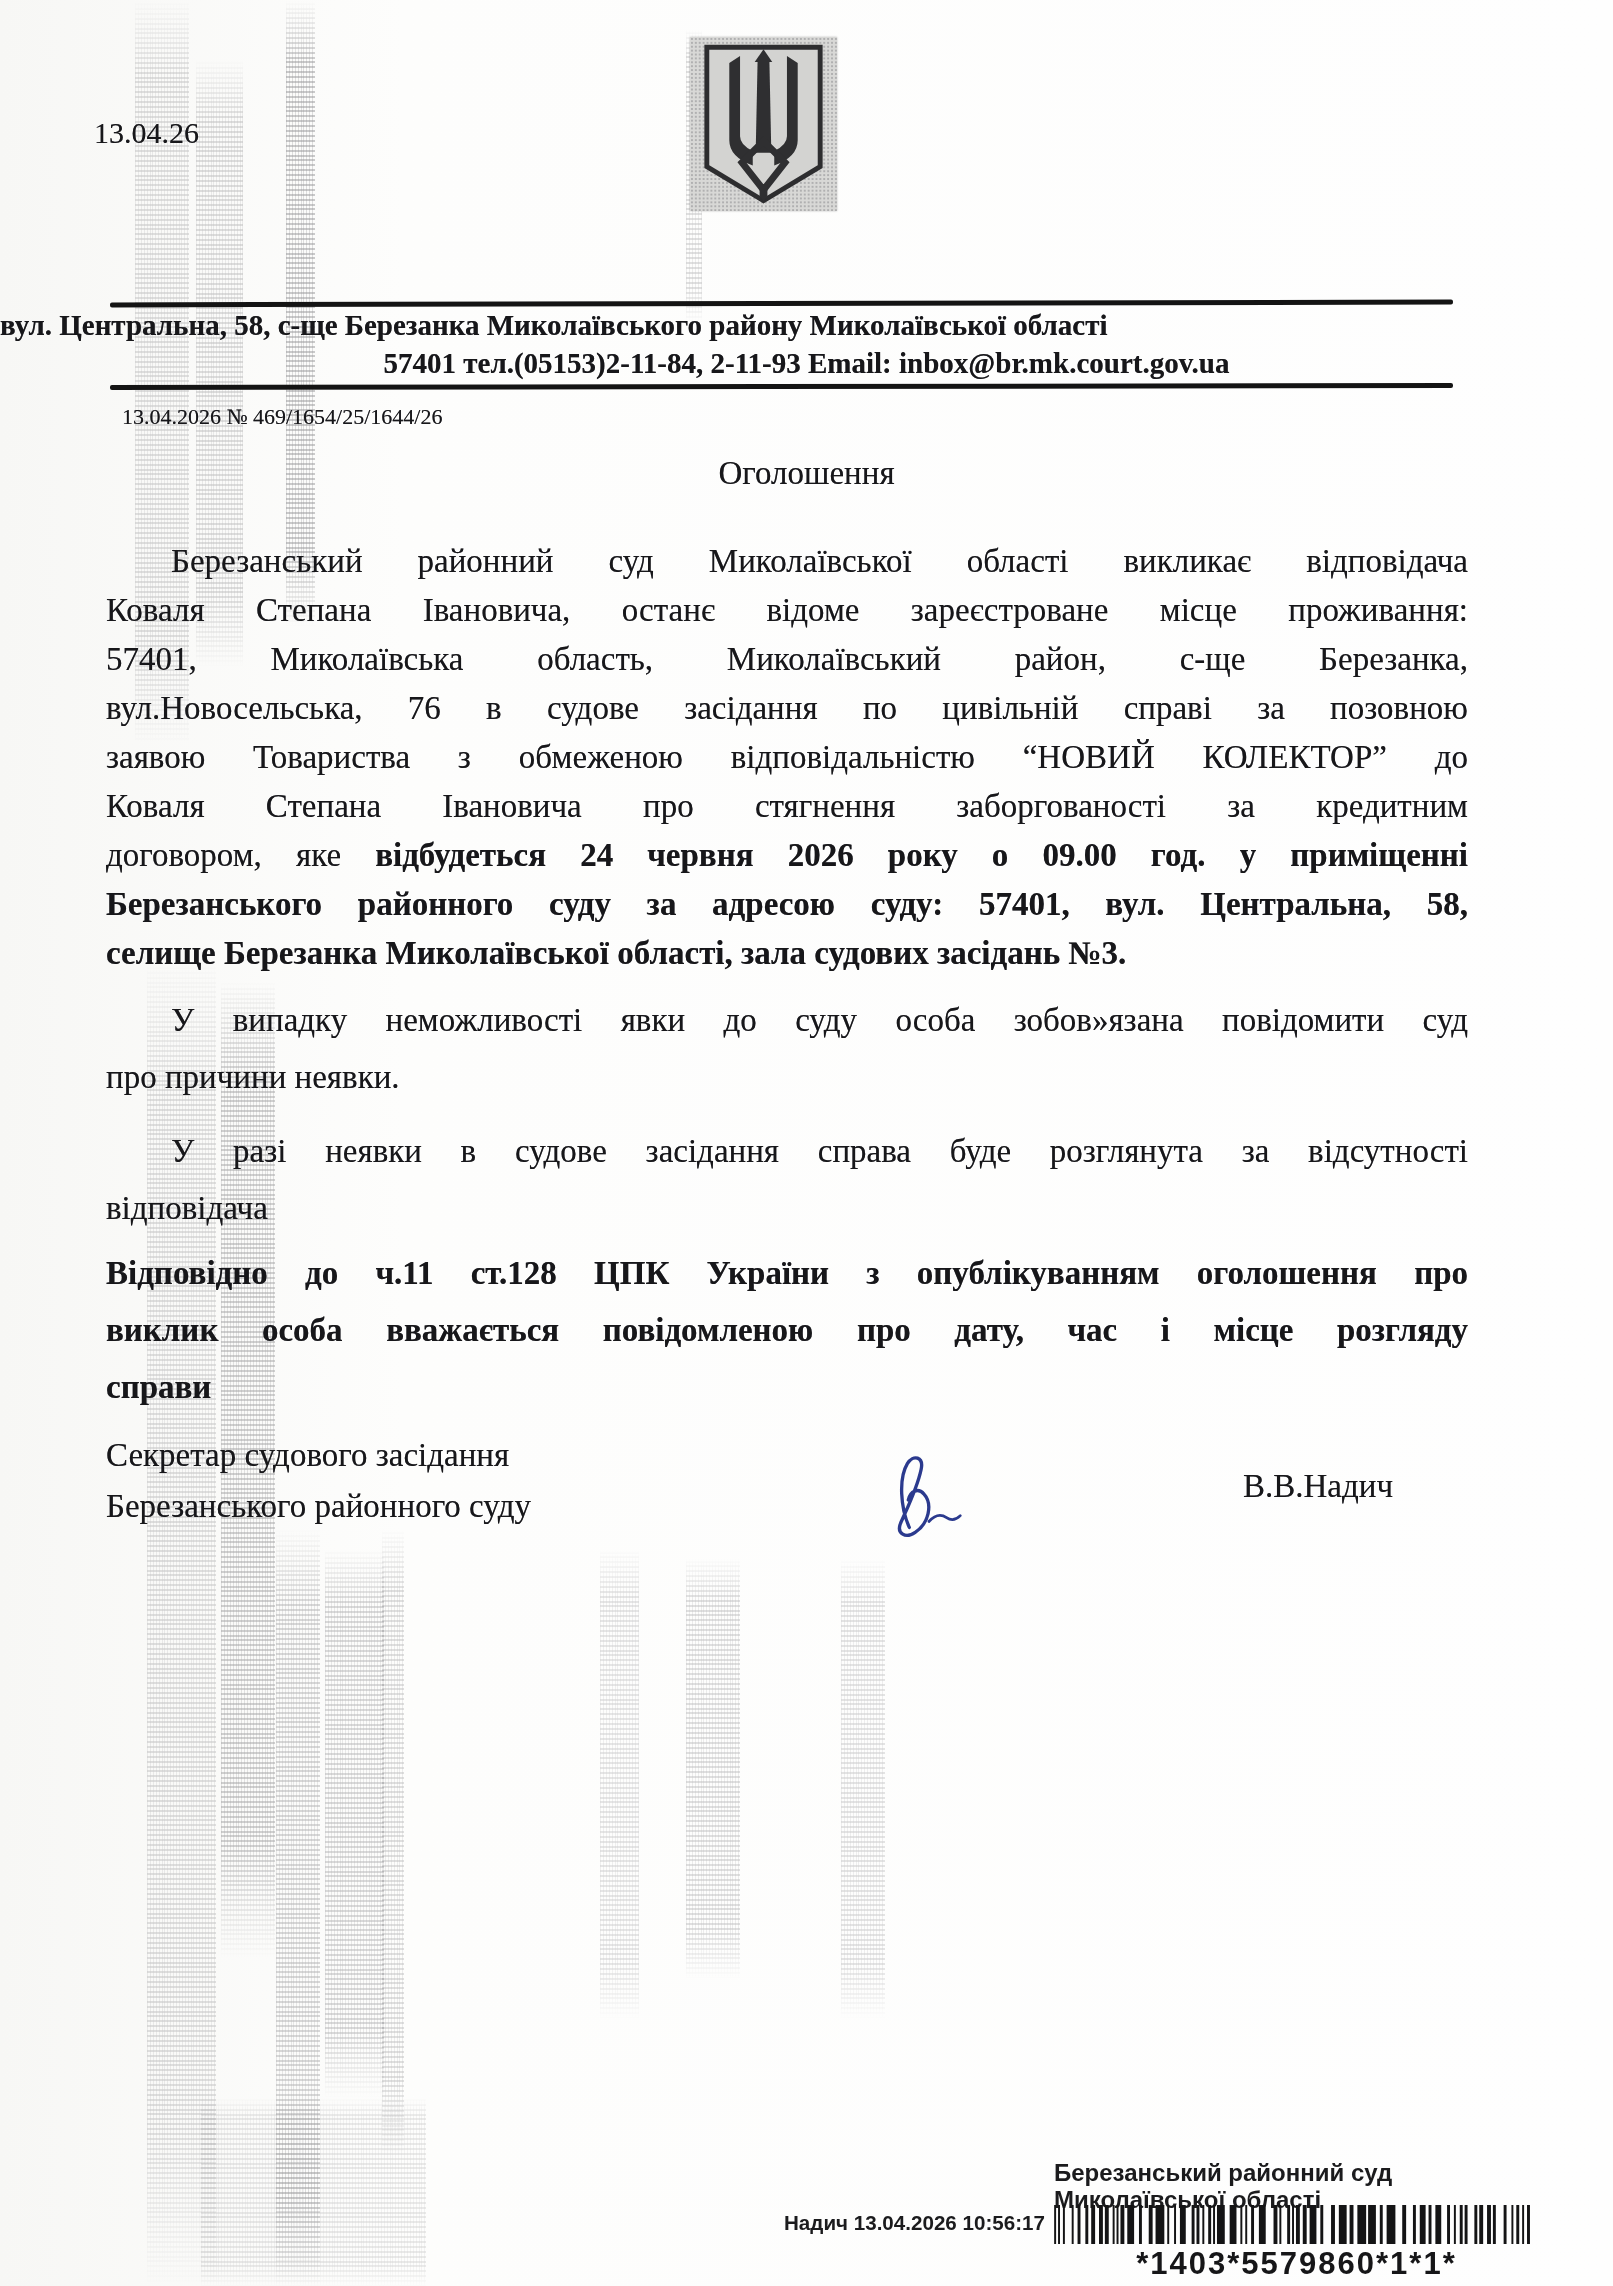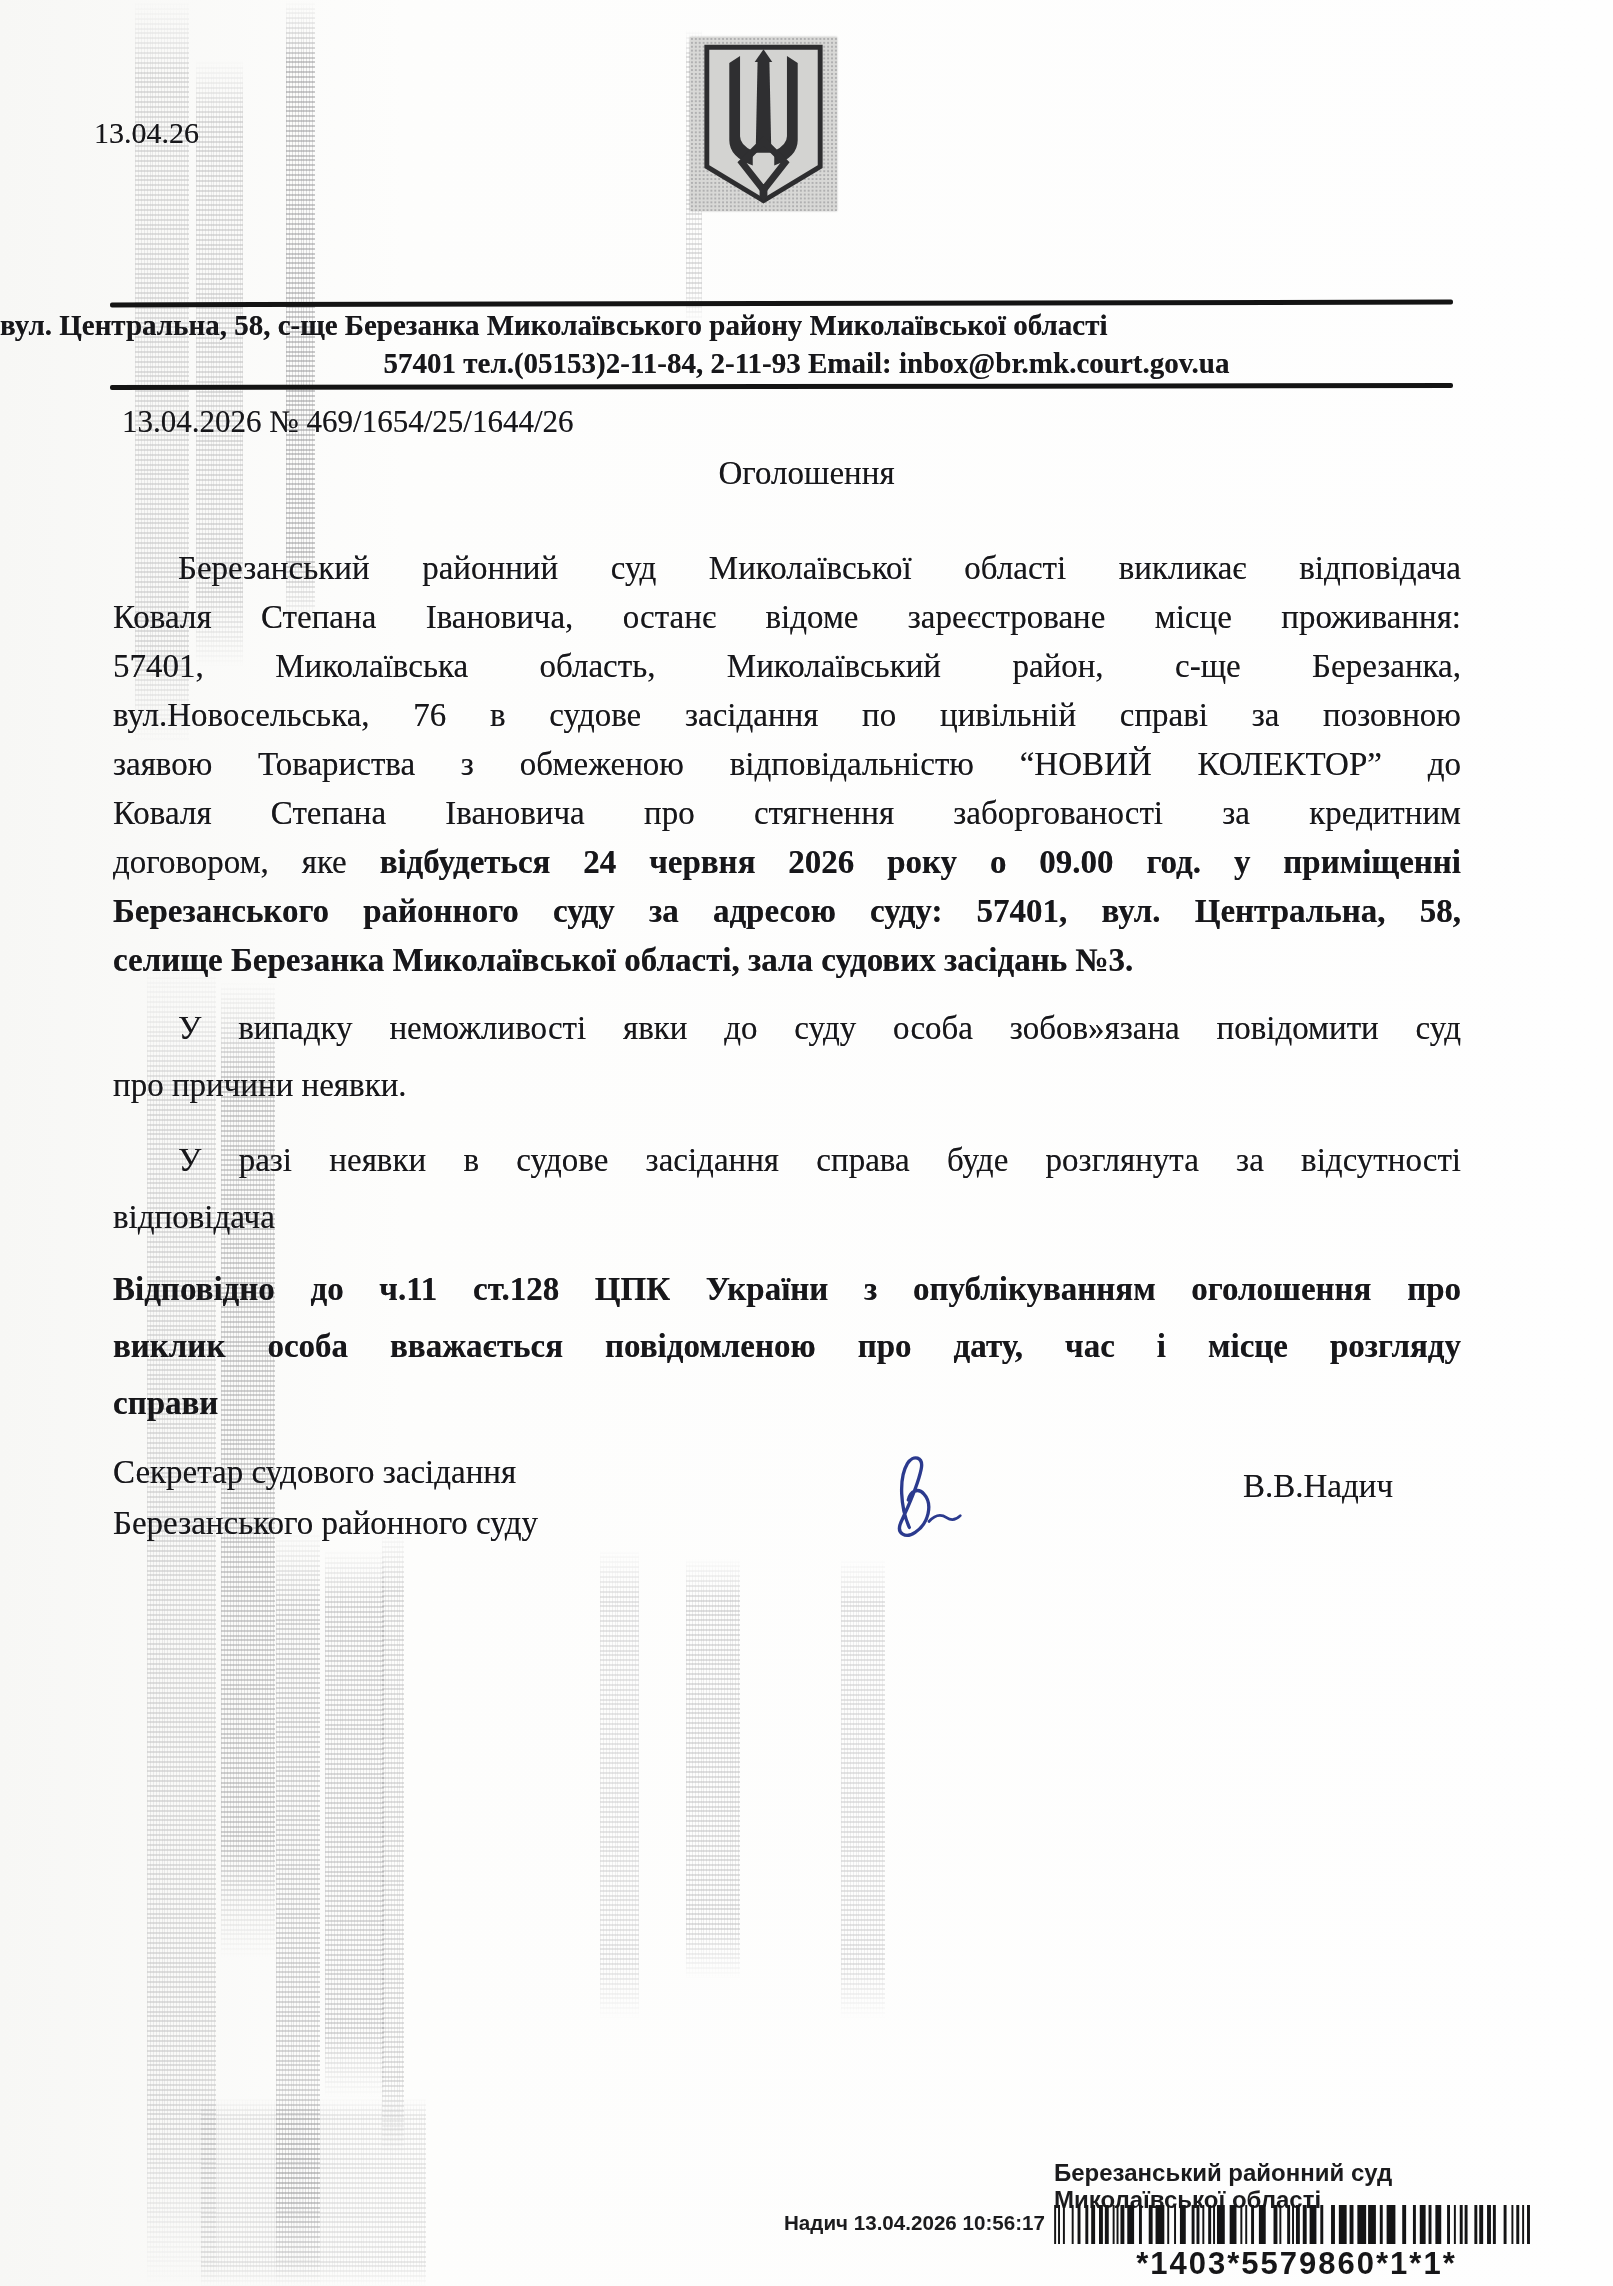--- a/index.html
+++ b/index.html
@@ -38,26 +38,26 @@
   }
   .emblem-box svg{position:absolute;left:8.8px;top:5.9px;}
 
   .court-name{position:absolute;left:0;top:247px;width:100%;text-align:center;
     font-size:35px;font-weight:bold;letter-spacing:0.5px;}
   .hr{position:absolute;left:110px;width:1343px;height:4.9px;background:#141414;border-radius:2px;}
   .hr1{top:301px;transform:rotate(-.12deg);}
   .hr2{top:384px;transform:rotate(-.08deg);}
   .addr-line{position:absolute;left:0;top:309px;width:100%;text-align:left;font-size:29px;font-weight:bold;}
   .contact-line{position:absolute;left:0;top:347px;width:100%;text-align:center;font-size:29px;font-weight:bold;}
-  .doc-num{position:absolute;left:122px;top:404px;font-size:31px;}
+  .doc-num{position:absolute;left:122px;top:404px;font-size:22px;}
   .doc-title{position:absolute;left:0;top:455px;width:100%;text-align:center;font-size:33px;}
 
   
   .doc-body{position:absolute;left:98px;top:529px;width:1378px;}
-  .para{margin:15px;}
+  .para{margin:8px;}
   .line{font-size:33px;text-align:justify;text-align-last:justify;text-shadow:0 0 0.6px rgba(10,10,20,.55);}
   .line.last{text-align-last:left;}
   .line.indent{text-indent:65px;}
   .b{font-weight:bold;}
   .p1 .line{line-height:49px;}
   .p2 .line,.p3 .line,.p4 .line{line-height:57px;}
   .p2{margin-top:13.7px;}
   .p3{margin-top:17.6px;}
   .p4{margin-top:7.8px;}
   .p4 .line{font-weight:bold;}

